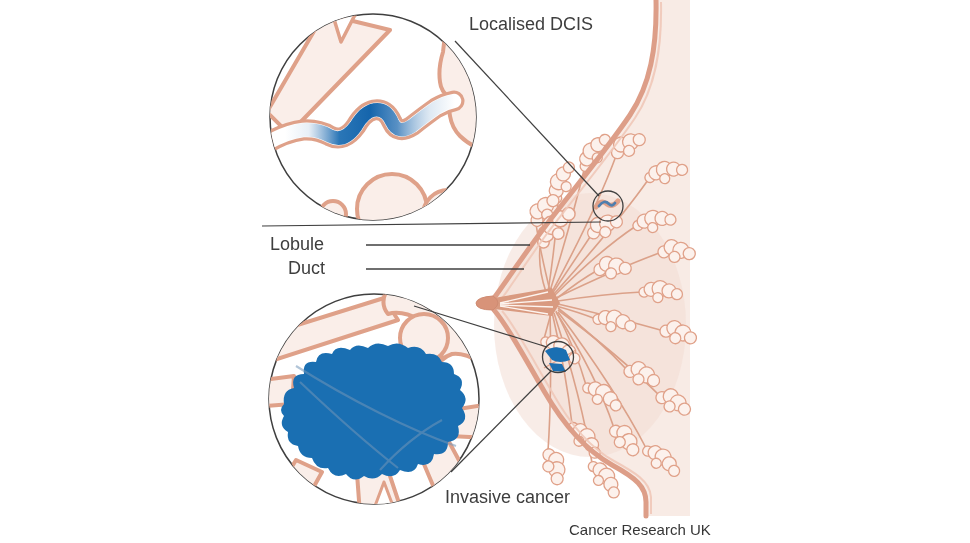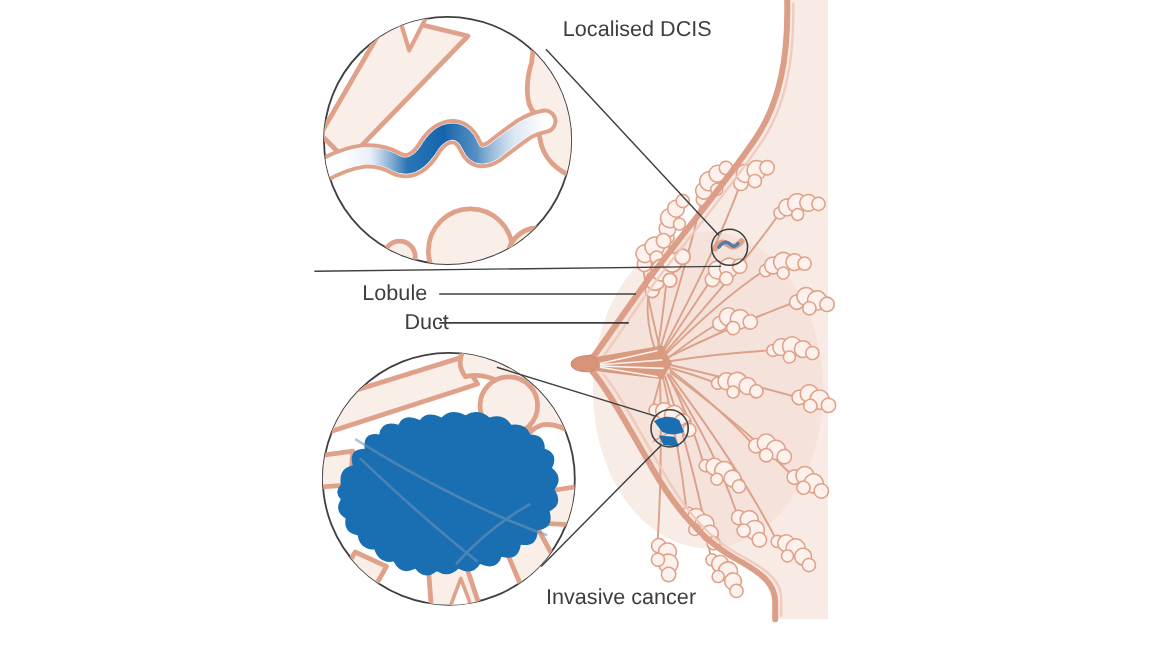--- a/index.html
+++ b/index.html
@@ -1,20 +1,20 @@
 <!DOCTYPE html>
 <html><head>
 <meta charset="utf-8">
 <style>
   html,body{margin:0;padding:0;background:#ffffff;}
   #stage{position:relative;width:970px;height:543px;background:#fff;overflow:hidden;
          font-family:"Liberation Sans", sans-serif;}
   #art{position:absolute;left:0;top:0;}
   .lbl{position:absolute;color:#3e3e3e;font-size:18px;line-height:1.1;white-space:nowrap;}
-  .lbl-right{text-align:right;}
+  .lbl-right{}
   .attr{position:absolute;color:#363636;font-size:15px;white-space:nowrap;}
 </style>
 </head>
 <body>
 
 <div id="stage">
 
 <svg id="art" width="970" height="543" viewBox="0 0 970 543">
   <defs>
     <clipPath id="clipTop">
@@ -198,16 +198,17 @@
     <line x1="366" y1="269" x2="524" y2="269" stroke-width="1.4"></line>
   </g>
 </svg>
 
 <div class="lbl" style="left:469px;top:15px;">Localised DCIS</div>
 
 <div class="lbl lbl-right" style="left:270px;top:235px;width:86px;">Lobule</div>
 
 <div class="lbl lbl-right" style="left:288px;top:259px;width:86px;">Duct</div>
 
-<div class="lbl" style="left:455px;top:488px;">Invasive cancer</div>
-
+<div class="lbl" style="left:445px;top:488px;">Invasive cancer</div>
+
+<div class="attr" style="left:569px;top:521px;">Cancer Research UK</div>
 
 </div>
 
 </body></html>

